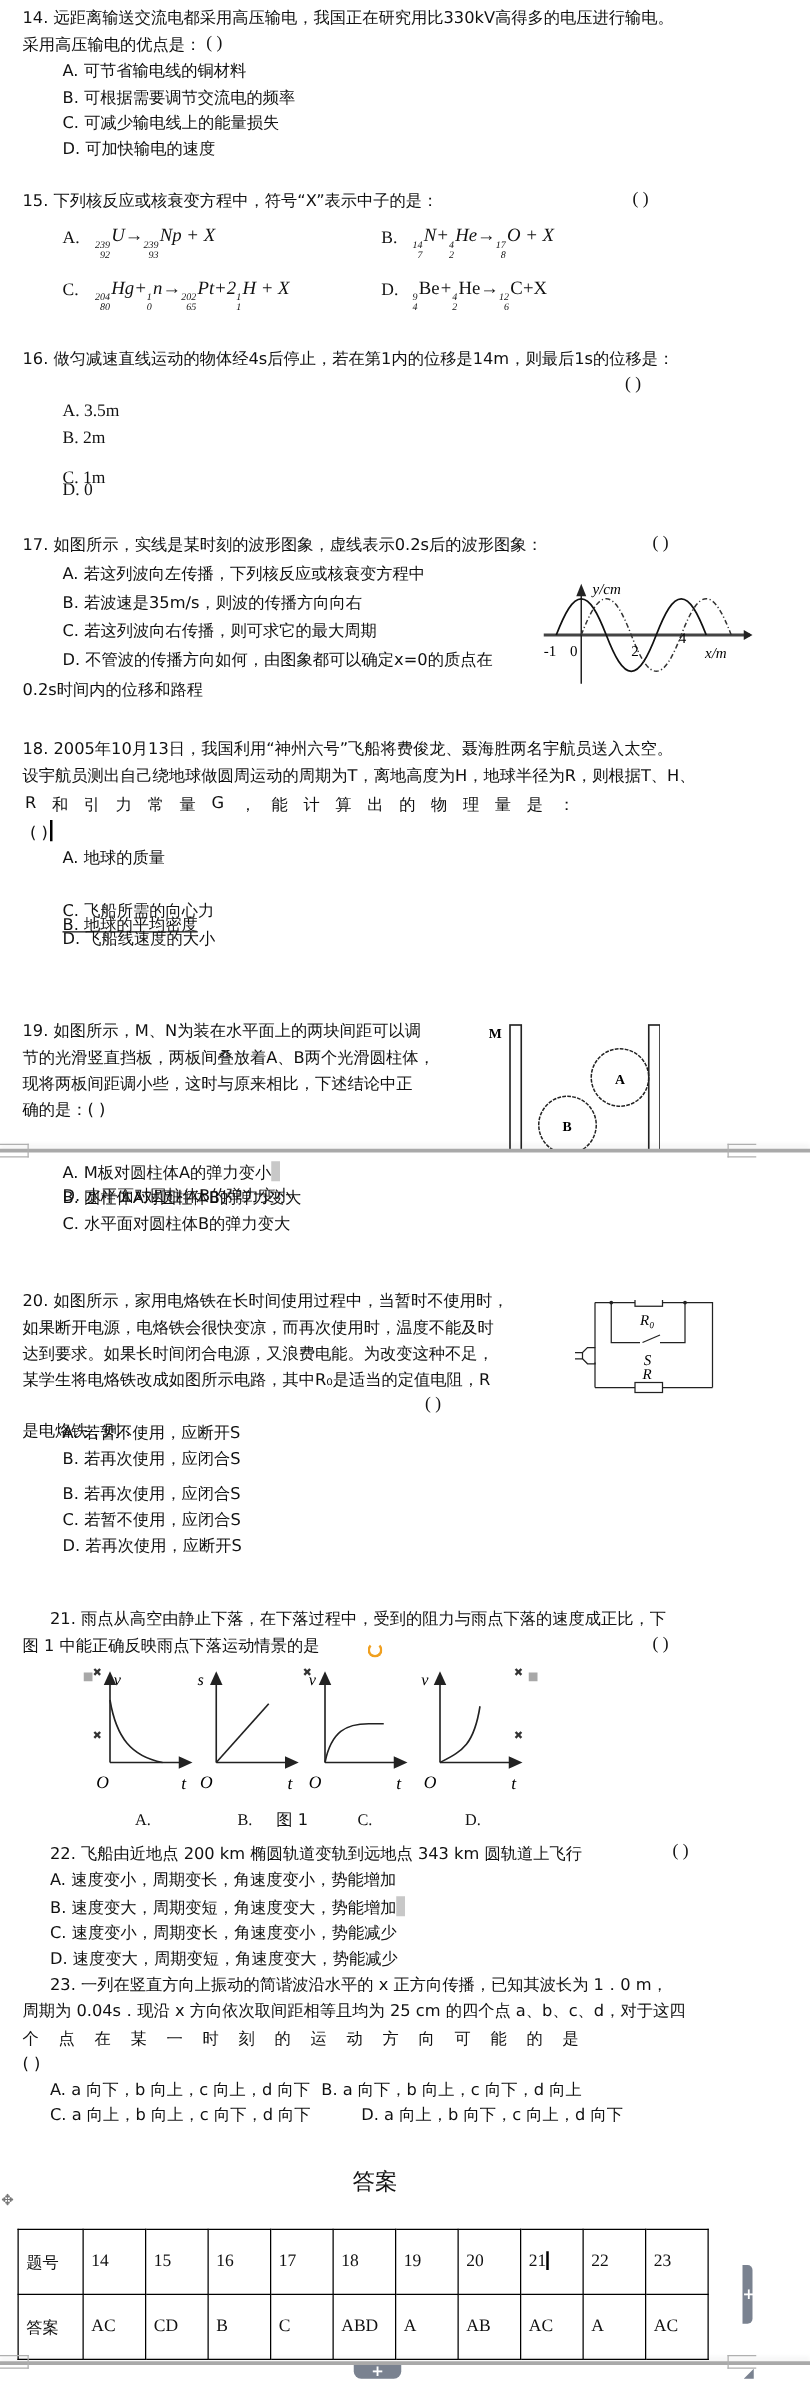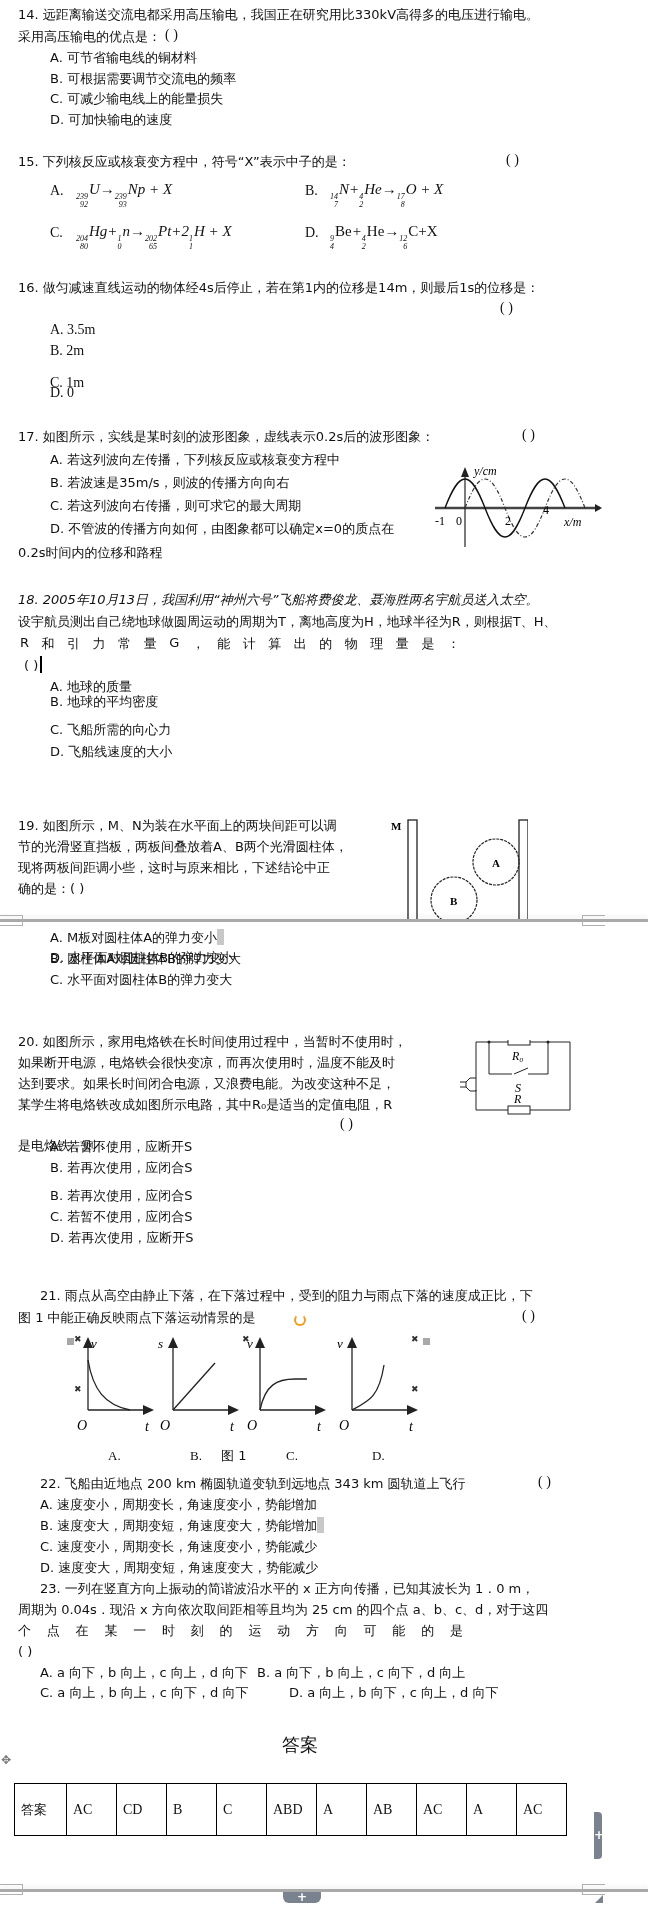--- a/index.html
+++ b/index.html
@@ -117,21 +117,21 @@
   <path d="M 15 43 C 22 25, 28 14, 35 14 S 48 25, 55 43 S 68 72, 75 72 S 88 61, 95 43 S 108 14, 115 14 S 128 25, 135 43" fill="none" stroke="#111" stroke-width="1.4"></path>
   <path d="M 35 43 C 42 25, 48 14, 55 14 S 68 25, 75 43 S 88 72, 95 72 S 108 61, 115 43 S 128 14, 135 14 S 148 25, 155 43" fill="none" stroke="#333" stroke-width="1.2" stroke-dasharray="4,2,1,2"></path>
   <text x="44" y="10" font-size="12" font-style="italic">y/cm</text>
   <text x="134" y="61" font-size="12" font-style="italic">x/m</text>
   <text x="5" y="60" font-size="12">-1</text>
   <text x="26" y="60" font-size="12">0</text>
   <text x="75" y="60" font-size="12">2</text>
   <text x="113" y="49" font-size="12">4</text>
 </svg>
 
-<div class="ln" style="left:18px; top:591px;font-style:italic;">18.  2005年10月13日，我国利用“神州六号”飞船将费俊龙、聂海胜两名宇航员送入太空。</div>
+<div class="ln" style="left:18px; top:591px;">18.  2005年10月13日，我国利用“神州六号”飞船将费俊龙、聂海胜两名宇航员送入太空。</div>
 <div class="ln" style="left:18px; top:613px;">设宇航员测出自己绕地球做圆周运动的周期为T，离地高度为H，地球半径为R，则根据T、H、</div>
 <div class="justify-line" style="left:20px; top:635px; width:440px;">
   <span>R</span>
     <span>和</span>
     <span>引</span>
     <span>力</span>
     <span>常</span>
     <span>量</span>
     <span>G</span>
     <span>，</span>
@@ -143,21 +143,21 @@
     <span>物</span>
     <span>理</span>
     <span>量</span>
     <span>是</span>
     <span>：</span>
 </div>
 <div class="ln" style="left:24px; top:656px;">
   <span>(        )</span><span class="caret"></span>
 </div>
 <div class="ln opt" style="top:678px;">A.  地球的质量</div>
-<div class="ln opt" style="top:693px;">B.  地球的平均密度</div>
+<div class="ln opt" style="top:732px;text-decoration:underline;">B.  地球的平均密度</div>
 <div class="ln opt" style="top:721px;">C.  飞船所需的向心力</div>
 <div class="ln opt" style="top:743px;">D.  飞船线速度的大小</div>
 
 <div class="ln" style="left:18px; top:817px;">19.  如图所示，M、N为装在水平面上的两块间距可以调</div>
 <div class="ln" style="left:18px; top:838px;">节的光滑竖直挡板，两板间叠放着A、B两个光滑圆柱体，</div>
 <div class="ln" style="left:18px; top:859px;">现将两板间距调小些，这时与原来相比，下述结论中正</div>
 <div class="ln" style="left:18px; top:880px;">确的是：(          )</div>
 
 <svg class="abs" style="left:388px; top:816px;" width="140" height="104">
   <rect x="20" y="4" width="9" height="100" fill="#fff" stroke="#222" stroke-width="1.3"></rect>
@@ -312,20 +312,33 @@
 <div class="ln" style="left:40px; top:1664px;">A.  a 向下，b 向上，c 向上，d 向下</div>
 <div class="ln" style="left:257px; top:1664px;">B.  a 向下，b 向上，c 向下，d 向上</div>
 <div class="ln" style="left:40px; top:1684px;">C.  a 向上，b 向上，c 向下，d 向下</div>
 <div class="ln" style="left:257px; top:1684px;margin-left:32px;">D.  a 向上，b 向下，c 向上，d 向下</div>
 
 <div class="abs" style="left:282px; top:1733px; font-size:18px;">答案</div>
 <div class="abs" style="left:1px; top:1753px; font-size:12px; color:#777;">✥</div>
 
 <table class="ans">
   <tbody>
+      <tr>
+    <td class="hdr">题号</td>
+    <td>14</td>
+    <td>15</td>
+    <td>16</td>
+    <td>17</td>
+    <td>18</td>
+    <td>19</td>
+    <td>20</td>
+    <td><span>21</span><span class="caret" style="height:15px; margin-left:0;"></span></td>
+    <td>22</td>
+    <td>23</td>
+  </tr>
   <tr>
     <td class="hdr">答案</td>
     <td>AC</td>
     <td>CD</td>
     <td>B</td>
     <td>C</td>
     <td>ABD</td>
     <td>A</td>
     <td>AB</td>
     <td>AC</td>

